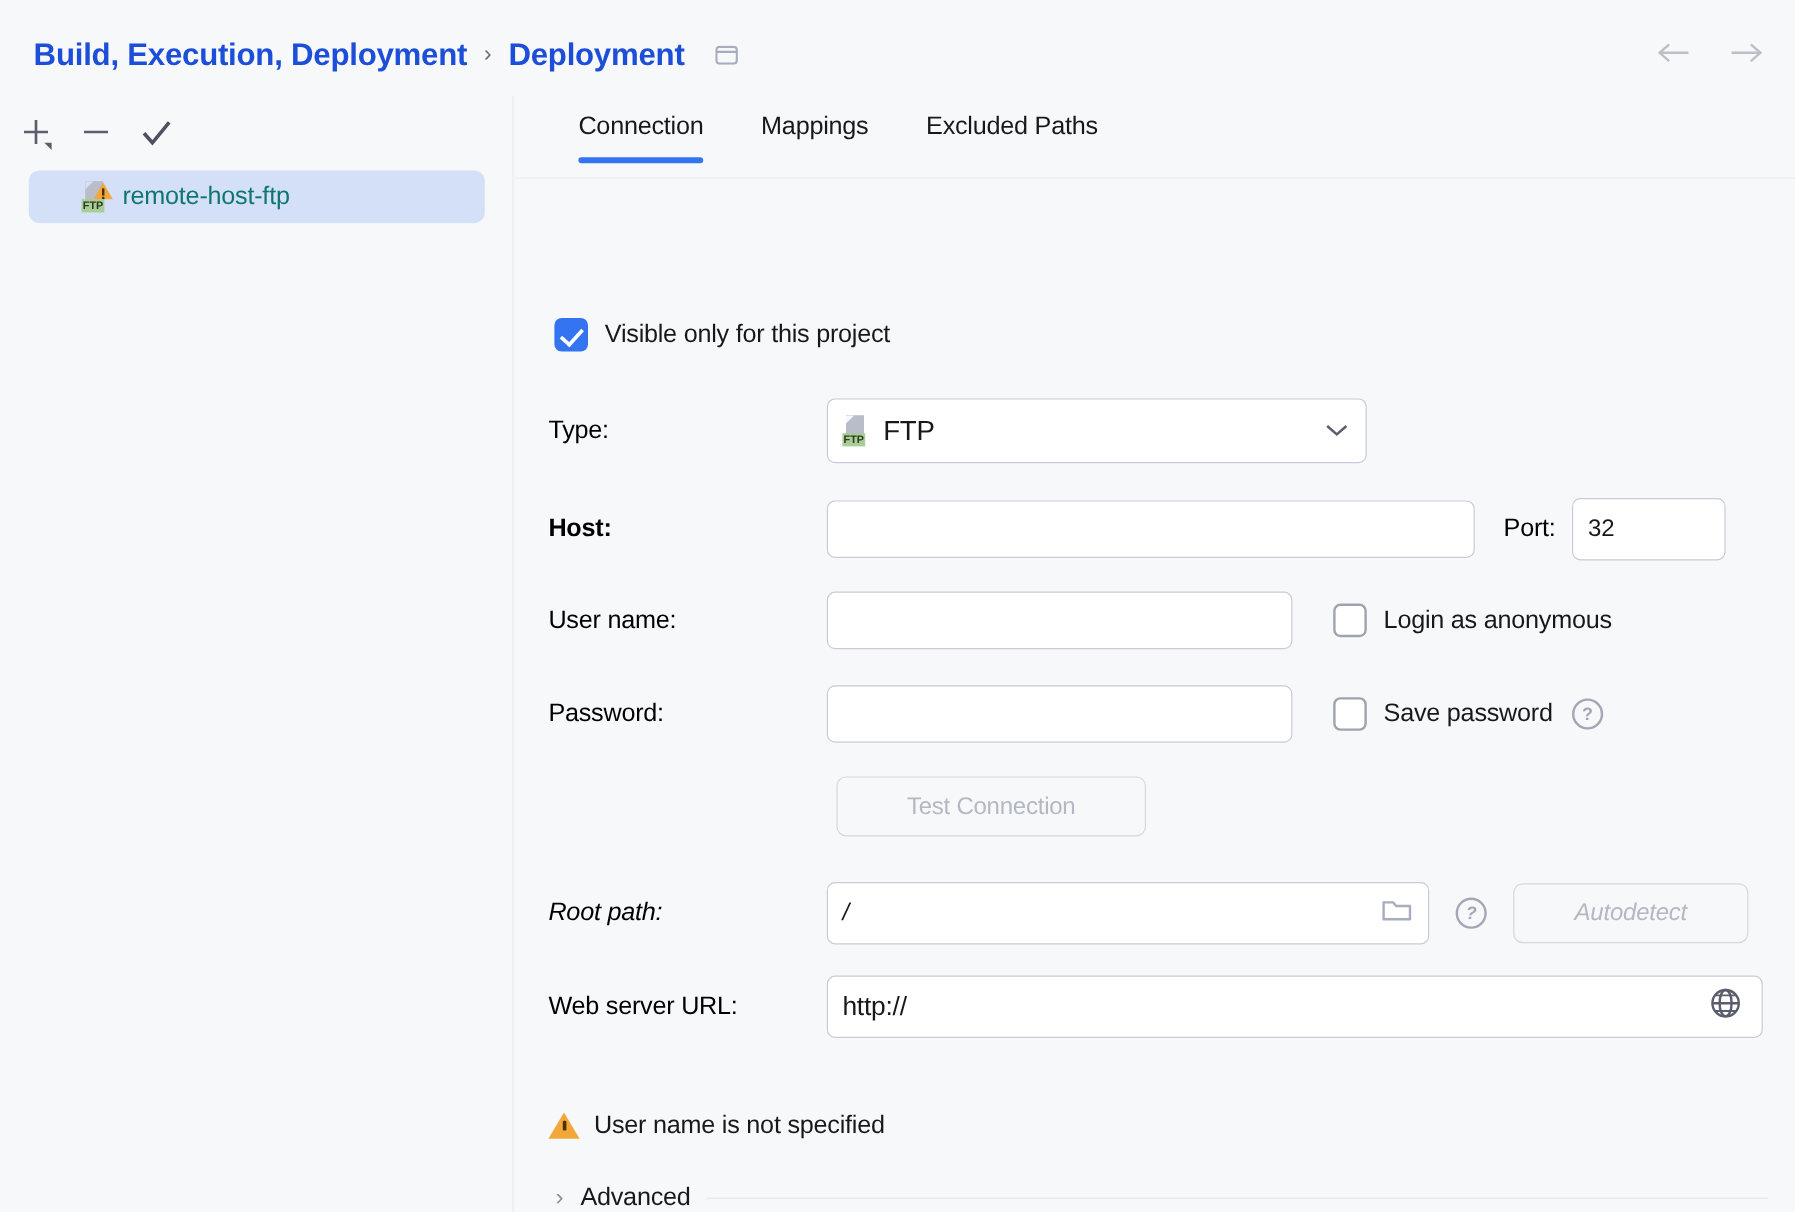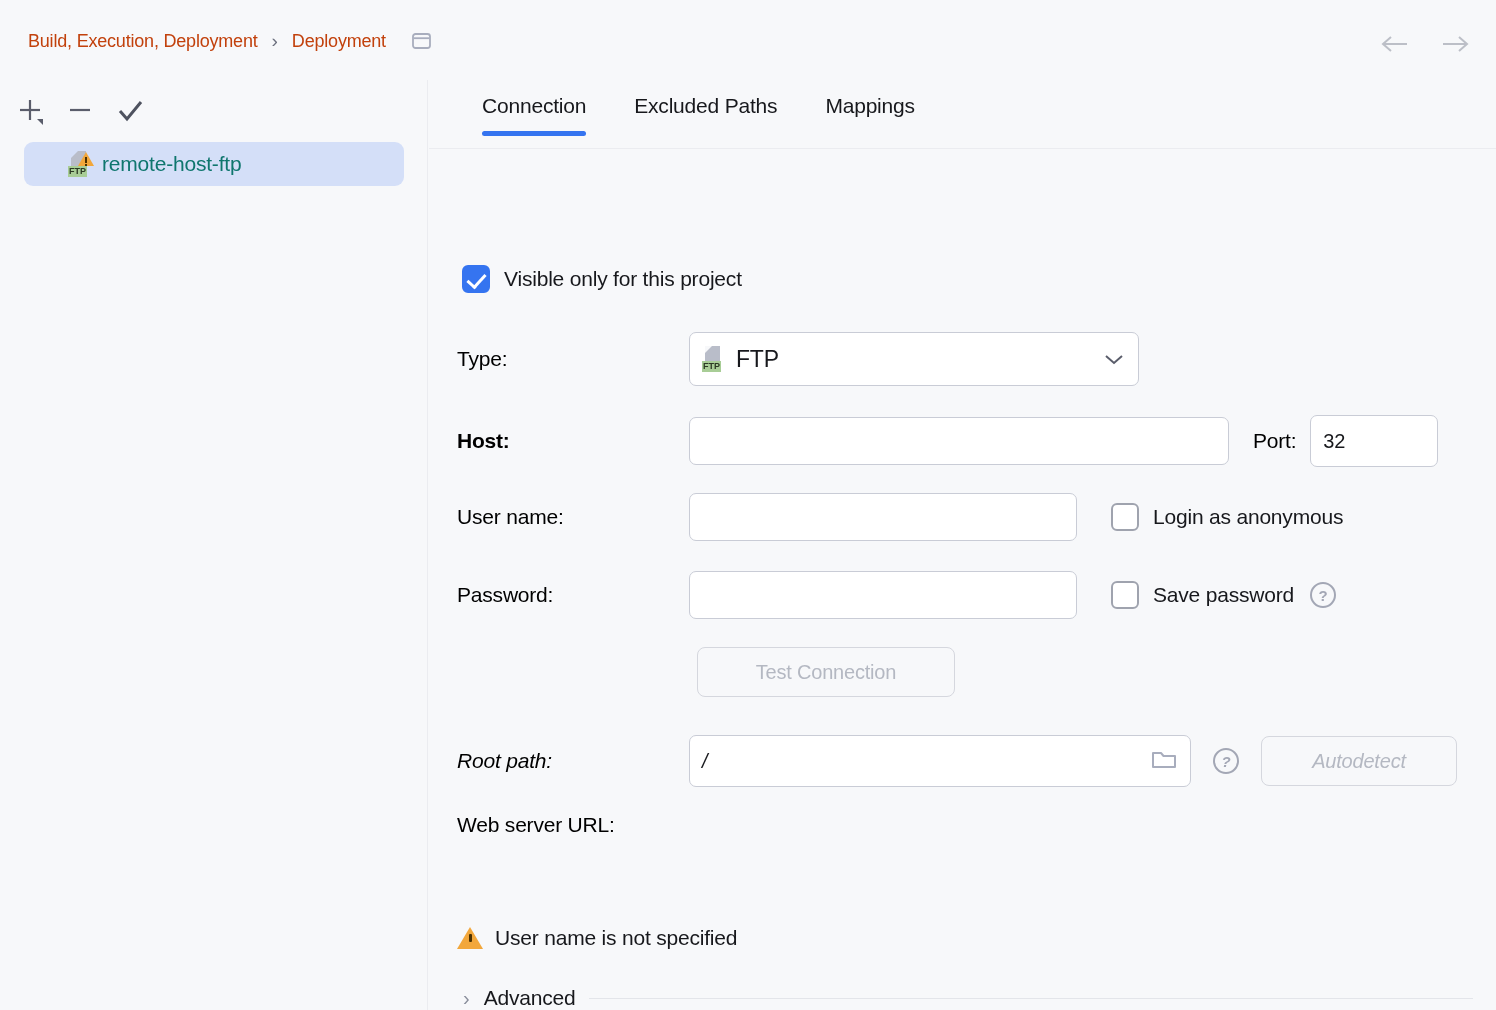--- a/index.html
+++ b/index.html
@@ -8,21 +8,21 @@
     width: 1496px; height: 1010px;
     background: #F7F8FA;
     font-family: "Liberation Sans", sans-serif;
     -webkit-font-smoothing: antialiased;
   }
   .root { position: relative; width: 1496px; height: 1010px; overflow: hidden; background: #F7F8FA; }
 
   
   .header { position: absolute; left: 0; top: 0; width: 1496px; height: 80px; }
   .breadcrumb { position: absolute; left: 28px; top: 30px; display: flex; align-items: center; gap: 12px; }
-  .crumb { font-size: 18px; font-weight: normal; color: #c2410c; letter-spacing: -0.2px; white-space: nowrap; }
+  .crumb { font-size: 26px; font-weight: bold; color: #1d4ed8; letter-spacing: -0.2px; white-space: nowrap; }
   .crumb-sep { font-size: 19px; color: #6C707E; padding: 0 2px; }
   .panel-icon { width: 19px; height: 16px; margin-left: 14px; position: relative; }
   .panel-icon svg { display: block; }
   .nav-arrows { position: absolute; right: 24px; top: 30px; display: flex; gap: 26px; align-items: center; }
   .nav-arrow { width: 34px; height: 28px; display: flex; align-items: center; justify-content: center; cursor: default; }
 
   
   .sidebar { position: absolute; left: 0; top: 80px; width: 428px; height: 930px; background: #F7F8FA; border-right: 1px solid #EBECF0; }
   .sb-toolbar { position: absolute; left: 0; top: 8px; width: 428px; height: 48px; display: flex; align-items: center; padding-left: 8px; gap: 4px; }
   .tool-btn { width: 46px; height: 40px; display: flex; align-items: center; justify-content: center; border-radius: 5px; cursor: default; position: relative; }
@@ -152,25 +152,25 @@
   </div>
 
   <div class="content">
 
     <div class="tabs">
       <div class="tab active">
         <span>Connection</span>
         <span class="ul"></span>
       </div>
       <div class="tab">
+        <span>Mappings</span>
+        
+      </div>
+      <div class="tab">
         <span>Excluded Paths</span>
-        
-      </div>
-      <div class="tab">
-        <span>Mappings</span>
         
       </div>
       <div class="tabs-rule"></div>
     </div>
 
     <div class="form">
 
       <div class="row" style="left:33px; top:115px;">
         <span class="cb checked"></span>
         <span class="cb-label">Visible only for this project</span>
@@ -244,20 +244,32 @@
         <span class="help-ic" style="margin-left:22px;">
           <span>?</span>
         </span>
         <span class="btn" style="margin-left:22px; width:196px;">
           <span>Autodetect</span>
         </span>
       </div>
 
       <div class="row" style="left:28px; top:663px; width:1040px;">
         <span class="lbl" style="width:232px;">Web server URL:</span>
+        <span class="field" style="width:780px; height:52px; padding-right:16px;">
+          <span class="val" style="font-size:22px;">http://</span>
+          <span>
+            <svg width="28" height="28" viewBox="0 0 28 28">
+              <circle cx="14" cy="14" r="11" fill="none" stroke="#5A5D6B" stroke-width="2"></circle>
+              <ellipse cx="14" cy="14" rx="5" ry="11" fill="none" stroke="#5A5D6B" stroke-width="2"></ellipse>
+              <line x1="3" y1="14" x2="25" y2="14" stroke="#5A5D6B" stroke-width="2"></line>
+              <line x1="5.5" y1="7.5" x2="22.5" y2="7.5" stroke="#5A5D6B" stroke-width="1.6"></line>
+              <line x1="5.5" y1="20.5" x2="22.5" y2="20.5" stroke="#5A5D6B" stroke-width="1.6"></line>
+            </svg>
+          </span>
+        </span>
       </div>
 
       <div class="warn-msg" style="left:28px; top:776px;justify-content:space-between;">
         <span class="warn-tri"></span>
         <span class="warn-txt">User name is not specified</span>
       </div>
 
       <div class="adv" style="left:34px; top:836px;">
         <span class="adv-chev">›</span>
         <span class="adv-txt">Advanced</span>

